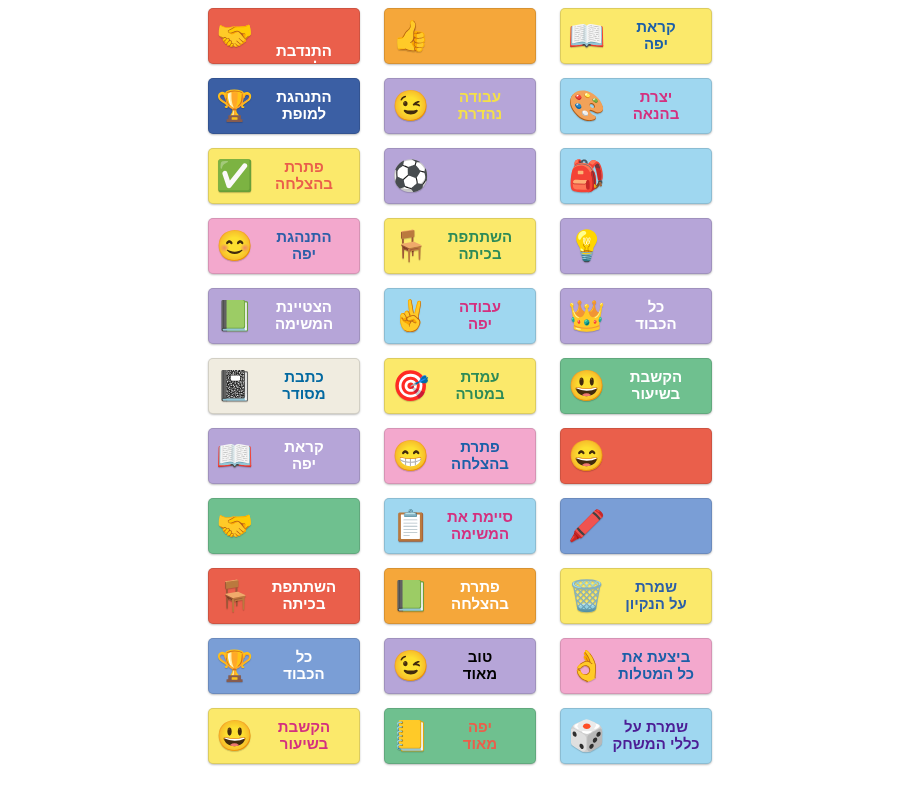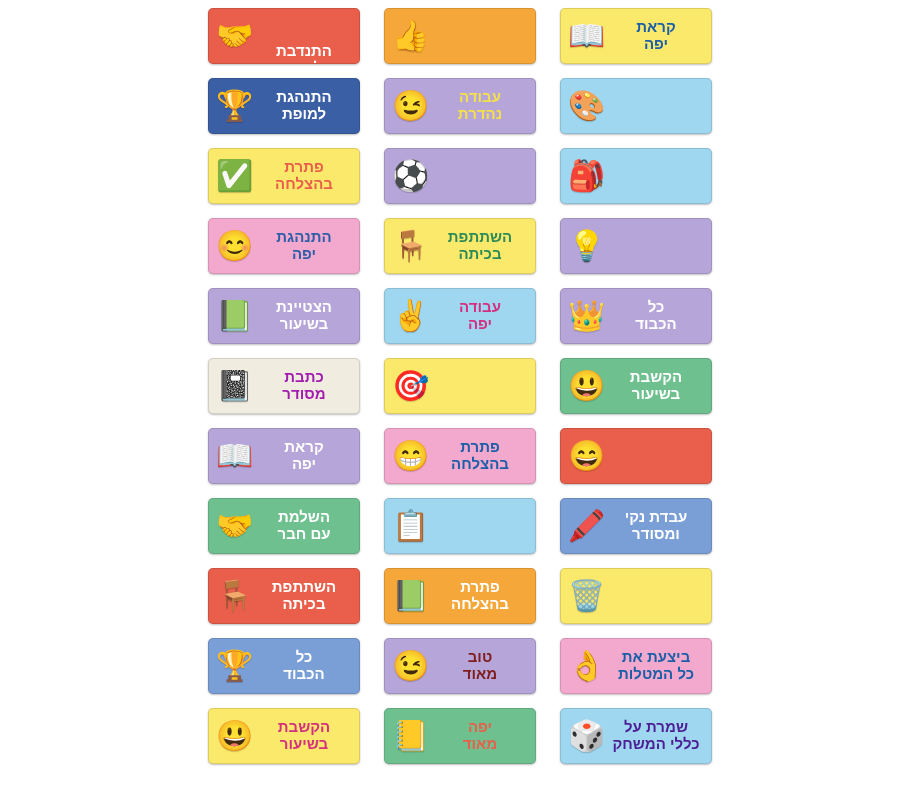--- a/index.html
+++ b/index.html
@@ -80,20 +80,22 @@
       <div class="sticker" style="background: rgb(245, 167, 58);">
         <span class="art">👍</span>
       </div>
       <div class="sticker" style="background: rgb(234, 95, 75);">
         <span class="art">🤝</span>
         <span class="label" style="color: rgb(255, 255, 255); margin-top: 48px;">התנדבת
 לעזור</span>
       </div>
       <div class="sticker" style="background: rgb(159, 215, 240);">
         <span class="art">🎨</span>
+        <span class="label" style="color: rgb(212, 48, 127);">יצרת
+בהנאה</span>
       </div>
       <div class="sticker" style="background: rgb(182, 165, 216);">
         <span class="art">😉</span>
         <span class="label" style="color: rgb(244, 224, 74);">עבודה
 נהדרת</span>
       </div>
       <div class="sticker" style="background: rgb(59, 95, 164);">
         <span class="art">🏆</span>
         <span class="label" style="color: rgb(255, 255, 255);">התנהגת
 למופת</span>
@@ -128,82 +130,84 @@
 הכבוד</span>
       </div>
       <div class="sticker" style="background: rgb(159, 215, 240);">
         <span class="art">✌️</span>
         <span class="label" style="color: rgb(212, 48, 127);">עבודה
 יפה</span>
       </div>
       <div class="sticker" style="background: rgb(182, 165, 216);">
         <span class="art">📗</span>
         <span class="label" style="color: rgb(255, 255, 255);">הצטיינת
-בשיעור</span>
+המשימה</span>
       </div>
       <div class="sticker" style="background: rgb(111, 192, 143);">
         <span class="art">😃</span>
         <span class="label" style="color: rgb(255, 255, 255);">הקשבת
 בשיעור</span>
       </div>
       <div class="sticker" style="background: rgb(251, 233, 107);">
         <span class="art">🎯</span>
+        <span class="label" style="color: rgb(46, 139, 87);">עמדת
+במטרה</span>
       </div>
       <div class="sticker" style="background: rgb(240, 236, 224);">
         <span class="art">📓</span>
-        <span class="label" style="color: #a21caf;">כתבת
+        <span class="label" style="color: #0369a1;">כתבת
 מסודר</span>
       </div>
       <div class="sticker" style="background: rgb(234, 95, 75);">
         <span class="art">😄</span>
       </div>
       <div class="sticker" style="background: rgb(243, 168, 205);">
         <span class="art">😁</span>
         <span class="label" style="color: rgb(27, 95, 168);">פתרת
 בהצלחה</span>
       </div>
       <div class="sticker" style="background: rgb(182, 165, 216);">
         <span class="art">📖</span>
         <span class="label" style="color: rgb(255, 255, 255);">קראת
 יפה</span>
       </div>
       <div class="sticker" style="background: rgb(122, 158, 214);">
         <span class="art">🖍️</span>
-        <span class="label" style="color: rgb(255, 255, 255);">עבדת נקי
-ומסודר</span>
       </div>
       <div class="sticker" style="background: rgb(159, 215, 240);">
         <span class="art">📋</span>
+        <span class="label" style="color: rgb(212, 48, 127);">סיימת את
+המשימה</span>
       </div>
       <div class="sticker" style="background: rgb(111, 192, 143);">
         <span class="art">🤝</span>
-        <span class="label" style="color: rgb(255, 255, 255);">השלמת
-עם חבר</span>
       </div>
       <div class="sticker" style="background: rgb(251, 233, 107);">
         <span class="art">🗑️</span>
+        <span class="label" style="color: rgb(44, 95, 168);">שמרת
+על הנקיון</span>
       </div>
       <div class="sticker" style="background: rgb(245, 167, 58);">
         <span class="art">📗</span>
         <span class="label" style="color: rgb(255, 255, 255);">פתרת
 בהצלחה</span>
       </div>
       <div class="sticker" style="background: rgb(234, 95, 75);">
         <span class="art">🪑</span>
         <span class="label" style="color: rgb(255, 255, 255);">השתתפת
 בכיתה</span>
       </div>
       <div class="sticker" style="background: rgb(243, 168, 205);">
         <span class="art">👌</span>
         <span class="label" style="color: rgb(27, 95, 168);">ביצעת את
 כל המטלות</span>
       </div>
       <div class="sticker" style="background: rgb(182, 165, 216);">
         <span class="art">😉</span>
-        <span class="label" style="color: #7f1d1d; text-align: center;">טוב
+        <span class="label" style="color: #000000; text-align: center;">טוב
 מאוד</span>
       </div>
       <div class="sticker" style="background: rgb(122, 158, 214);">
         <span class="art">🏆</span>
         <span class="label" style="color: rgb(255, 255, 255);">כל
 הכבוד</span>
       </div>
       <div class="sticker" style="background: rgb(159, 215, 240);">
         <span class="art">🎲</span>
         <span class="label" style="color: #4c1d95;">שמרת על

